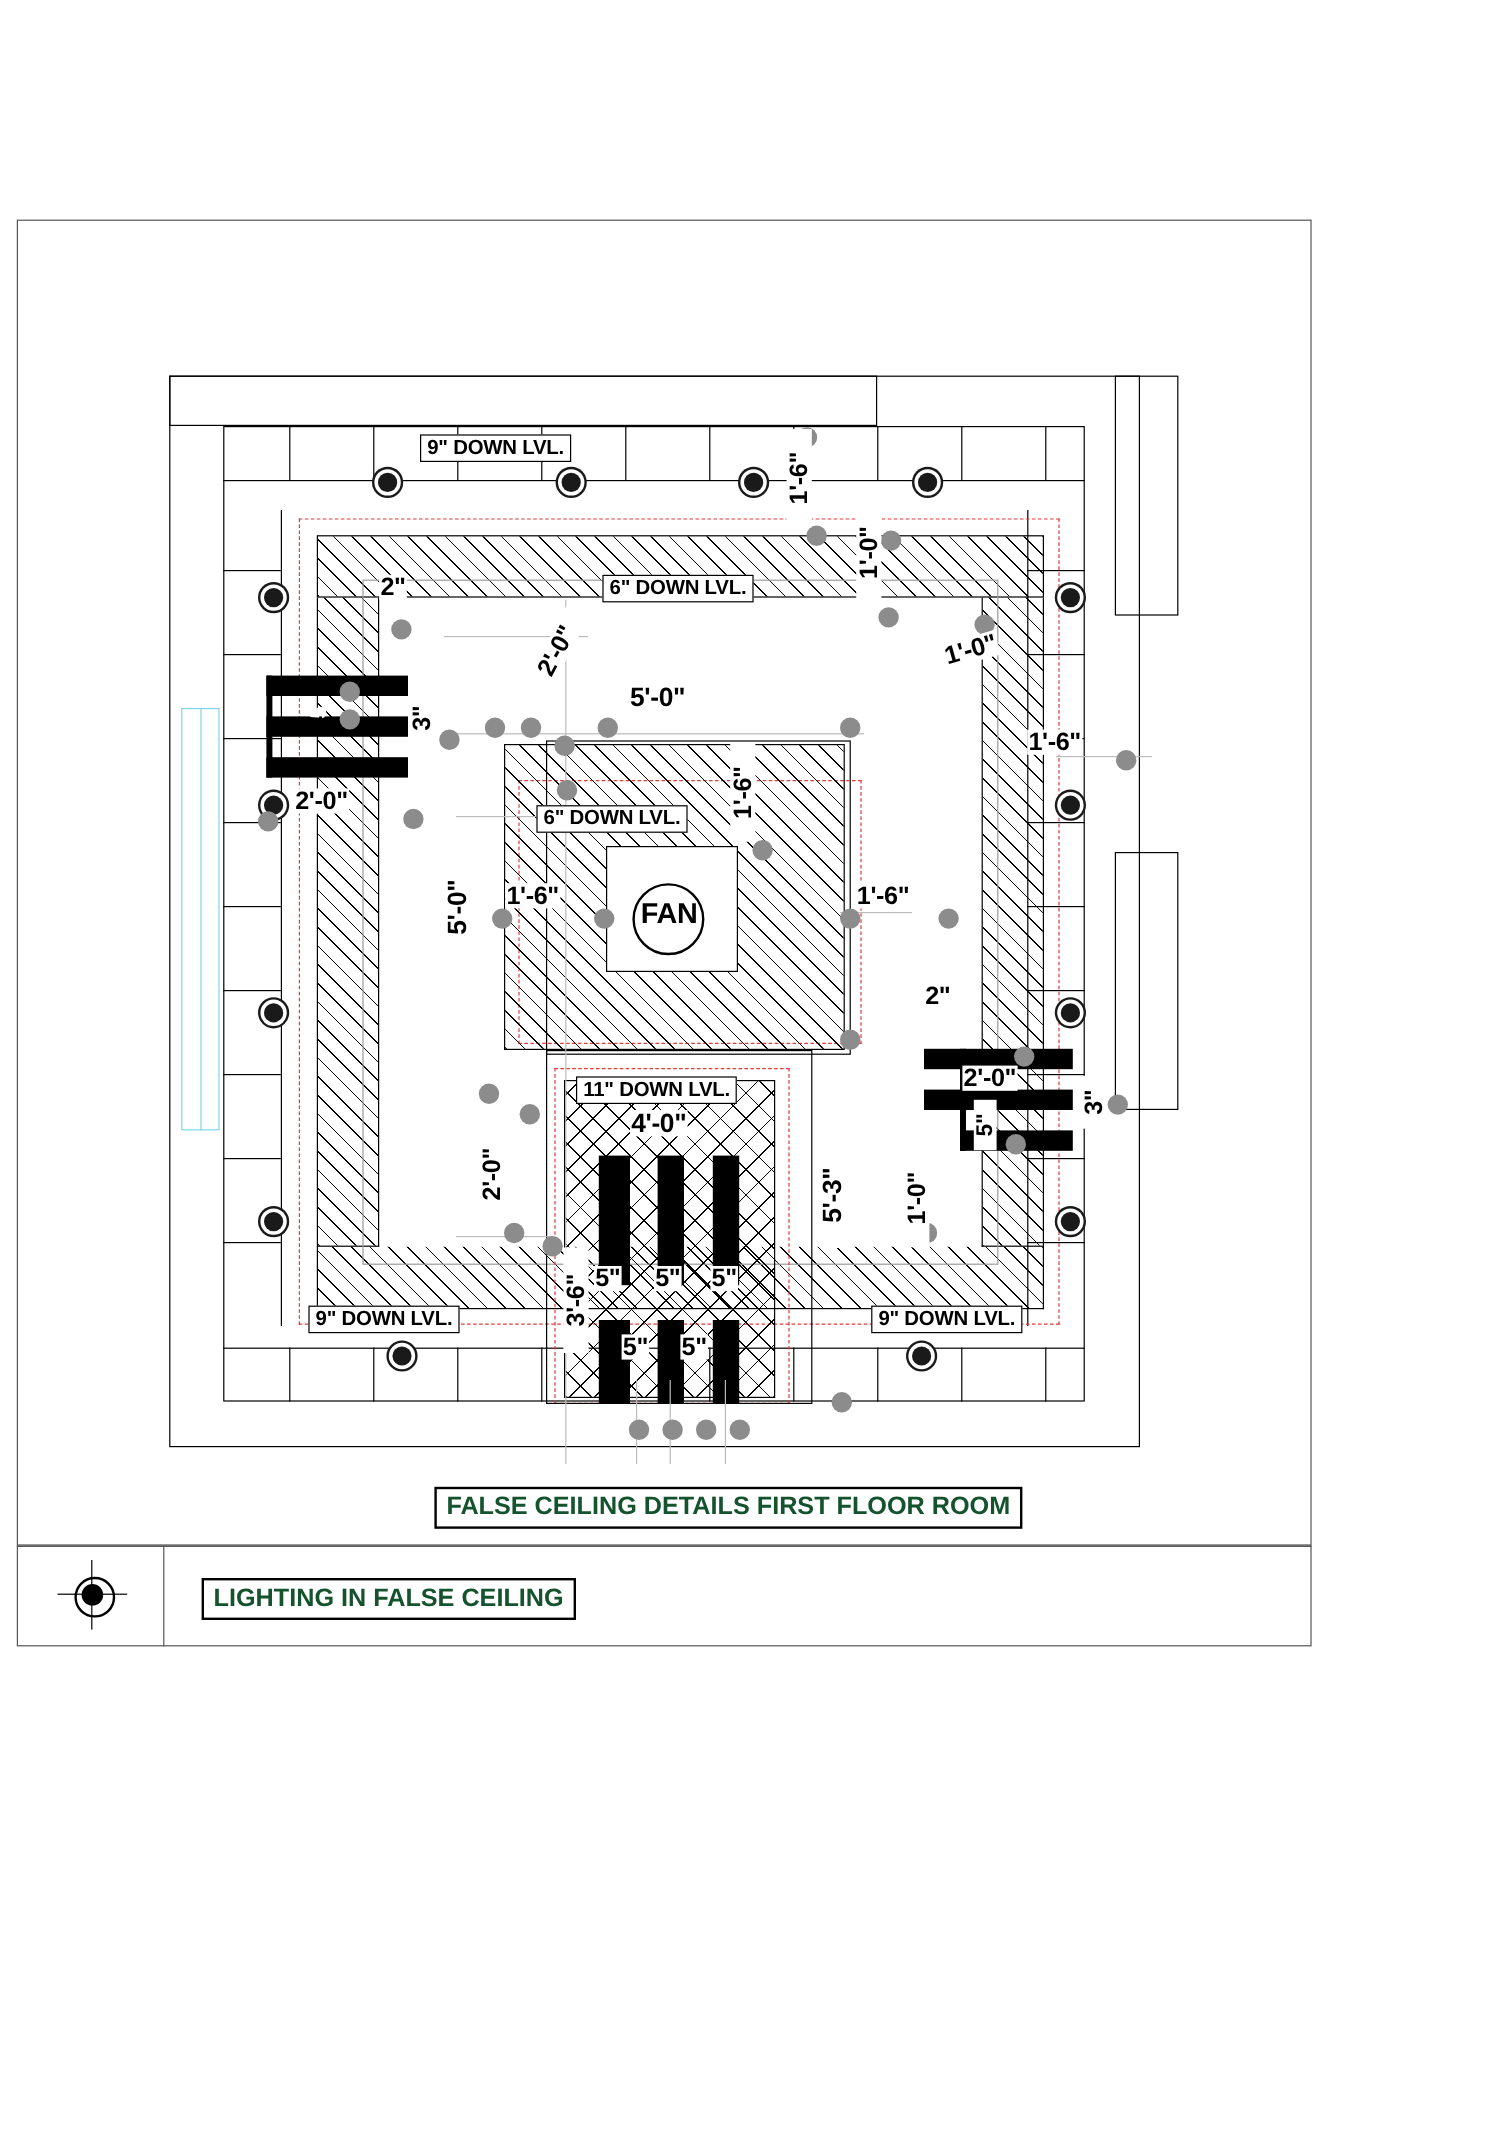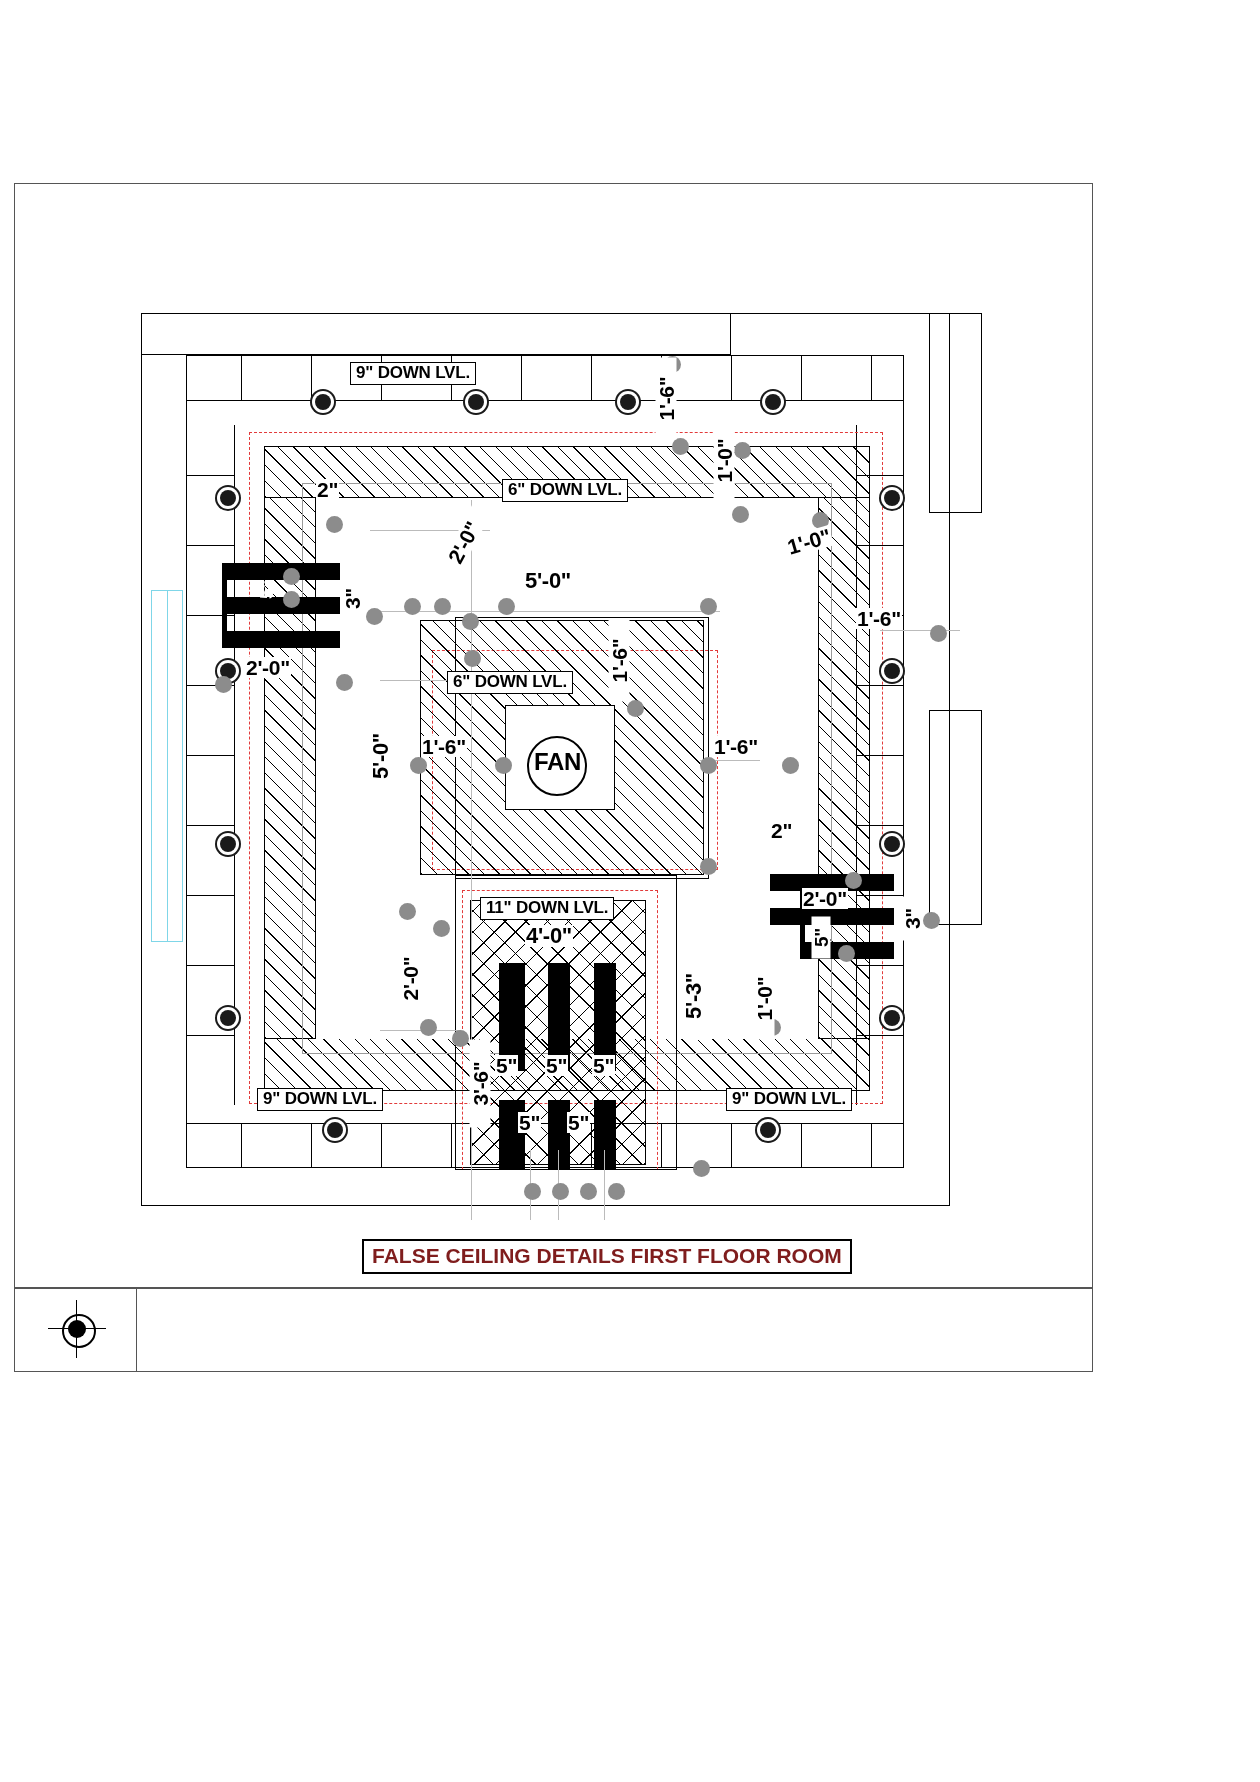--- a/index.html
+++ b/index.html
@@ -66,21 +66,21 @@
   }
   .redline { border: 1.5px dashed #e23b3b; }
   .grayline { border: 1px solid #9b9b9b; }
   .blackline { border: 1.5px solid #000; }
   .thinblack { border: 1px solid #000; }
   .cyanline { border: 1px solid #7fd6e8; }
   
   .titlebox {
     position: absolute;
     font-weight: bold;
-    color: #7f1d1d;
+    color: #14532d;
     background: #fff;
     border: 2px solid #000;
     padding: 3px 8px 4px 8px;
     white-space: nowrap;
   }
 </style>
 </head>
 <body>
 
 <div id="sheet">
@@ -303,14 +303,15 @@
   <div class="dim" style="left:525px; top:925px; font-size:22px;">4'-0"</div>
   <div class="dim rot90" style="left:650px; top:985px; width:86px; font-size:22px; text-align:center;">5'-3"</div>
   <div class="dim rot90" style="left:436px; top:1073px; width:86px; font-size:21px; text-align:center;">3'-6"</div>
   <div class="dim" style="left:495px; top:1055px; font-size:21px;">5"</div>
   <div class="dim" style="left:545px; top:1055px; font-size:21px;">5"</div>
   <div class="dim" style="left:592px; top:1055px; font-size:21px;">5"</div>
   <div class="dim" style="left:518px; top:1112px; font-size:21px;">5"</div>
   <div class="dim" style="left:567px; top:1112px; font-size:21px;">5"</div>
 
   <div class="titlebox" style="left:362px; top:1239px; font-size:21px;">FALSE CEILING DETAILS FIRST FLOOR ROOM</div>
+  <div class="titlebox" style="left:168px; top:1315px; font-size:21px;">LIGHTING IN FALSE CEILING</div>
 
 </div>
 
 </body></html>

